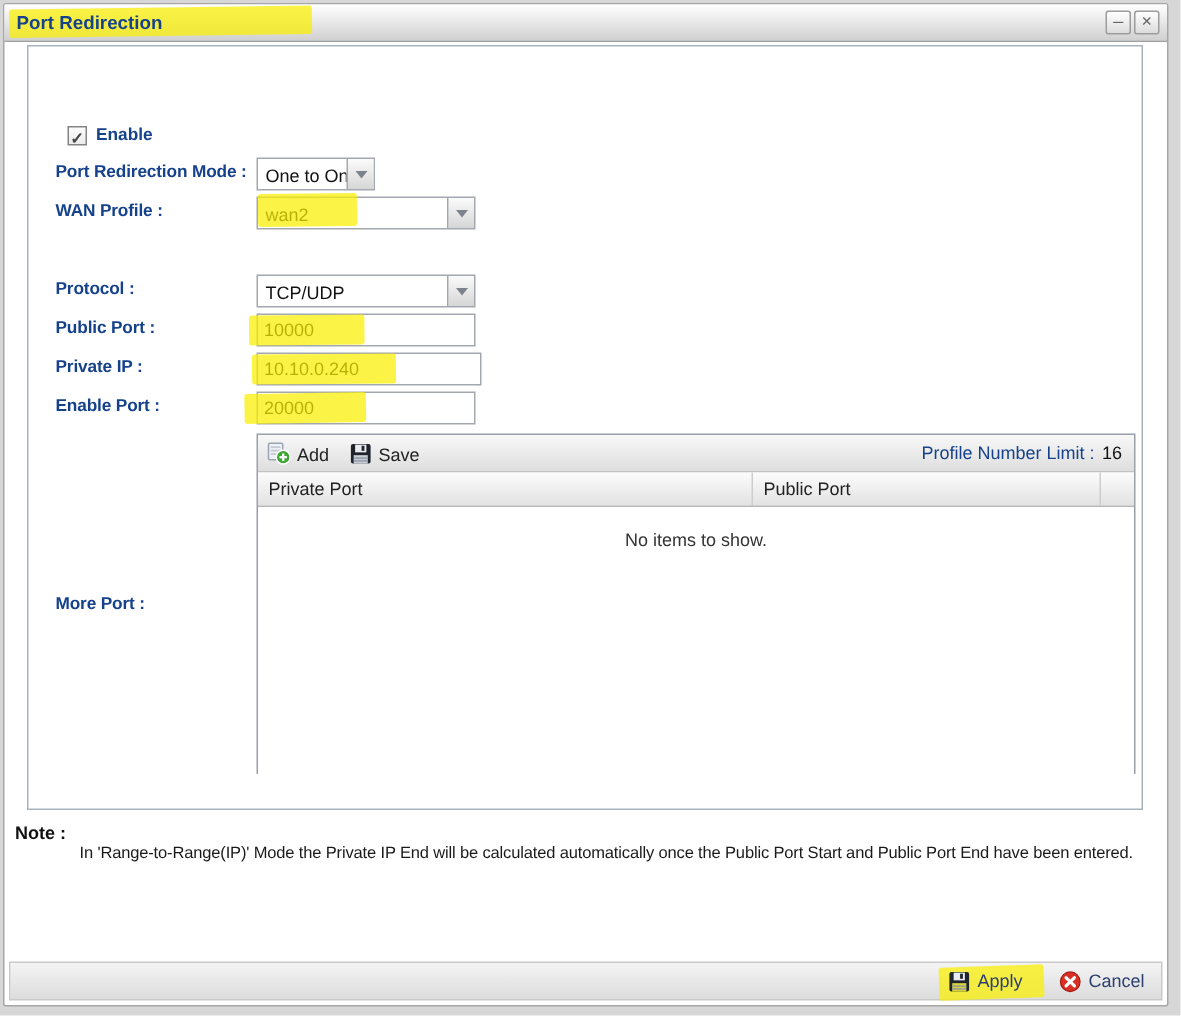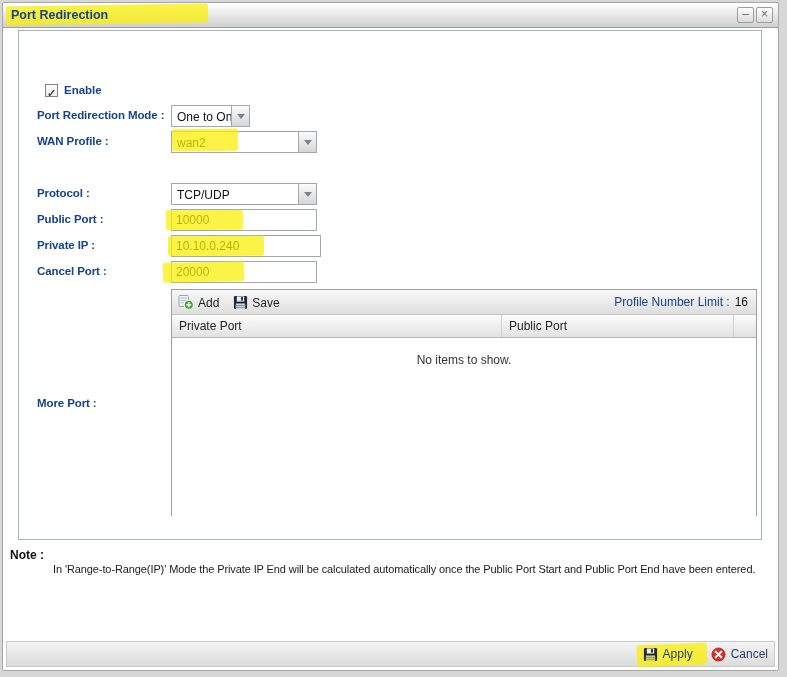--- a/index.html
+++ b/index.html
@@ -78,21 +78,21 @@
   .th.c2{width:330px;}
   .th.c3{flex:1;border-right:none;}
   .tbody{height:179px;background:#fff;}
   .empty{text-align:center;padding-top:15px;font-size:12px;color:#333;}
   .note{position:absolute;left:7px;top:545px;width:762px;}
   .note-title{font-size:12px;font-weight:bold;color:#111;}
   .note-body{font-size:11px;color:#1a1a1a;letter-spacing:-0.1px;margin-top:1px;margin-left:43px;}
   .footerbar{
     position:absolute;left:3px;bottom:3px;width:769px;height:26px;box-sizing:border-box;
     border:1px solid #c9c9c9;background:linear-gradient(#f4f4f4,#dcdcdc);
-    display:flex;align-items:center;justify-content:flex-end;gap:18px;padding-right:6px;
+    display:flex;align-items:center;justify-content:flex-end;gap:24px;padding-right:11px;
   }
   .fbtn{position:relative;display:flex;align-items:center;gap:5px;font-size:12px;color:#2c3e6b;cursor:default;}
   .fbtn span{position:relative;z-index:6;}
   .fbtn svg{position:relative;z-index:6;}
   .hl{
     position:absolute;background:rgba(250,240,0,0.72);border-radius:2px;
     pointer-events:none;z-index:5;
   }
   .scribble{position:absolute;left:152px;top:2px;z-index:7;pointer-events:none;}
 </style>
@@ -160,21 +160,21 @@
       <div class="hl" style="left:147px;top:1px;width:77px;height:20px;transform:rotate(-0.5deg);"></div>
     </div>
 
     <div class="frow" style="top:204px;">
       <span class="flabel">Private IP :</span>
       <input class="txt" style="width: 150px;" value="10.10.0.240">
       <div class="hl" style="left:149px;top:1px;width:96px;height:20px;transform:rotate(-0.4deg);"></div>
     </div>
 
     <div class="frow" style="top:230px;">
-      <span class="flabel">Cancel Port :</span>
+      <span class="flabel">Enable Port :</span>
       <input class="txt" value="20000" style="">
       <div class="hl" style="left:144px;top:1px;width:81px;height:20px;transform:rotate(-1deg);"></div>
     </div>
 
     <div class="frow" style="top:362px;">
       <span class="flabel">More Port :</span>
     </div>
 
     <div class="tpanel">
       <div class="toolbar">

